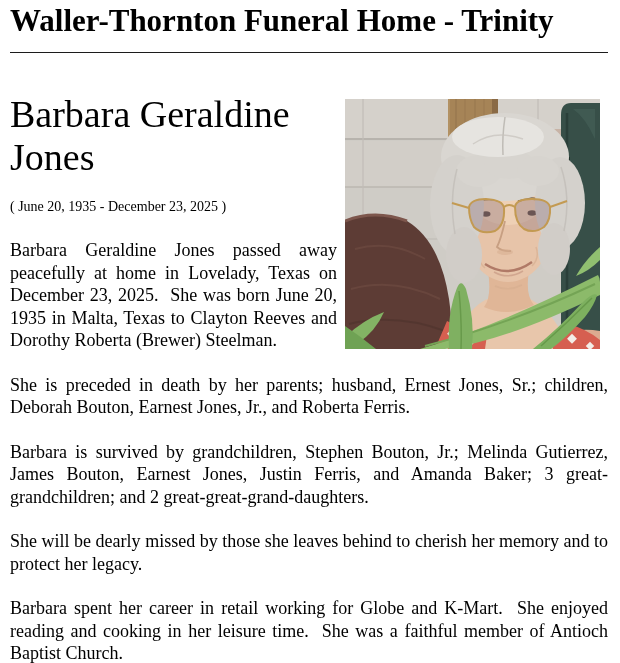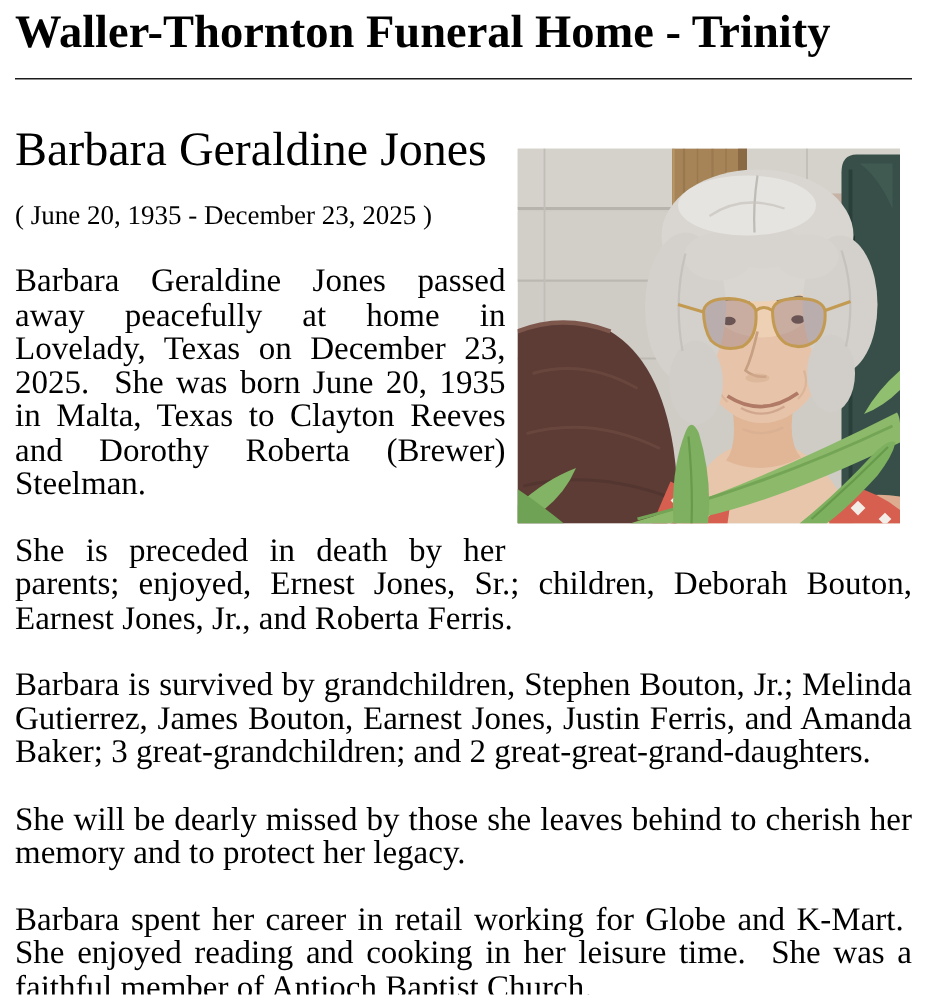--- a/index.html
+++ b/index.html
@@ -22,28 +22,28 @@
   .content { overflow: hidden; } 
 
   .portrait {
     float: right;
     width: 255px; height: 250px;
     margin: 46px 8px 8px 8px;
   }
   .portrait svg { display: block; width: 100%; height: 100%; }
 
   .obit-name {
-    font-size: 32px; font-weight: normal;
-    line-height: 1.15; margin: 28px 0 0 0;
+    font-size: 38px; font-weight: normal;
+    line-height: 1.15; margin: 40px 0 0 0;
   }
   .obit-dates {
-    font-size: 18px; margin: 16px 0 0 0; line-height: 21px;
+    font-size: 14px; margin: 16px 0 0 0; line-height: 21px;
   }
   p.body-para {
-    font-size: 22px; line-height: 22.5px;
+    font-size: 18px; line-height: 22.5px;
     text-align: justify;
     margin: 22px 0 0 0;
   }
 </style>
 </head>
 <body>
 
 <div class="page">
 
   <h1 class="site-title">Waller-Thornton Funeral Home - Trinity</h1>
@@ -150,21 +150,21 @@
         <path d="M255,148 Q240,161 231,177 Q244,172 255,161 Z" fill="#90bf70"></path>
       </svg>
     </div>
 
     <h2 class="obit-name">Barbara Geraldine Jones</h2>
 
     <p class="obit-dates">( June 20, 1935 - December 23, 2025 )</p>
 
     <p class="body-para">Barbara Geraldine Jones passed away peacefully at home in Lovelady, Texas on December 23, 2025.&nbsp; She was born June 20, 1935 in Malta, Texas to Clayton Reeves and Dorothy Roberta (Brewer) Steelman.</p>
 
-    <p class="body-para">She is preceded in death by her parents; enjoyed, Ernest Jones, Sr.; children, Deborah Bouton, Earnest Jones, Jr., and Roberta Ferris.</p>
+    <p class="body-para">She is preceded in death by her parents; husband, Ernest Jones, Sr.; children, Deborah Bouton, Earnest Jones, Jr., and Roberta Ferris.</p>
 
     <p class="body-para">Barbara is survived by grandchildren, Stephen Bouton, Jr.; Melinda Gutierrez, James Bouton, Earnest Jones, Justin Ferris, and Amanda Baker; 3 great-grandchildren; and 2 great-great-grand-daughters.</p>
 
     <p class="body-para">She will be dearly missed by those she leaves behind to cherish her memory and to protect her legacy.</p>
 
     <p class="body-para">Barbara spent her career in retail working for Globe and K-Mart.&nbsp; She enjoyed reading and cooking in her leisure time.&nbsp; She was a faithful member of Antioch Baptist Church.</p>
 
   </div>
 </div>
 

